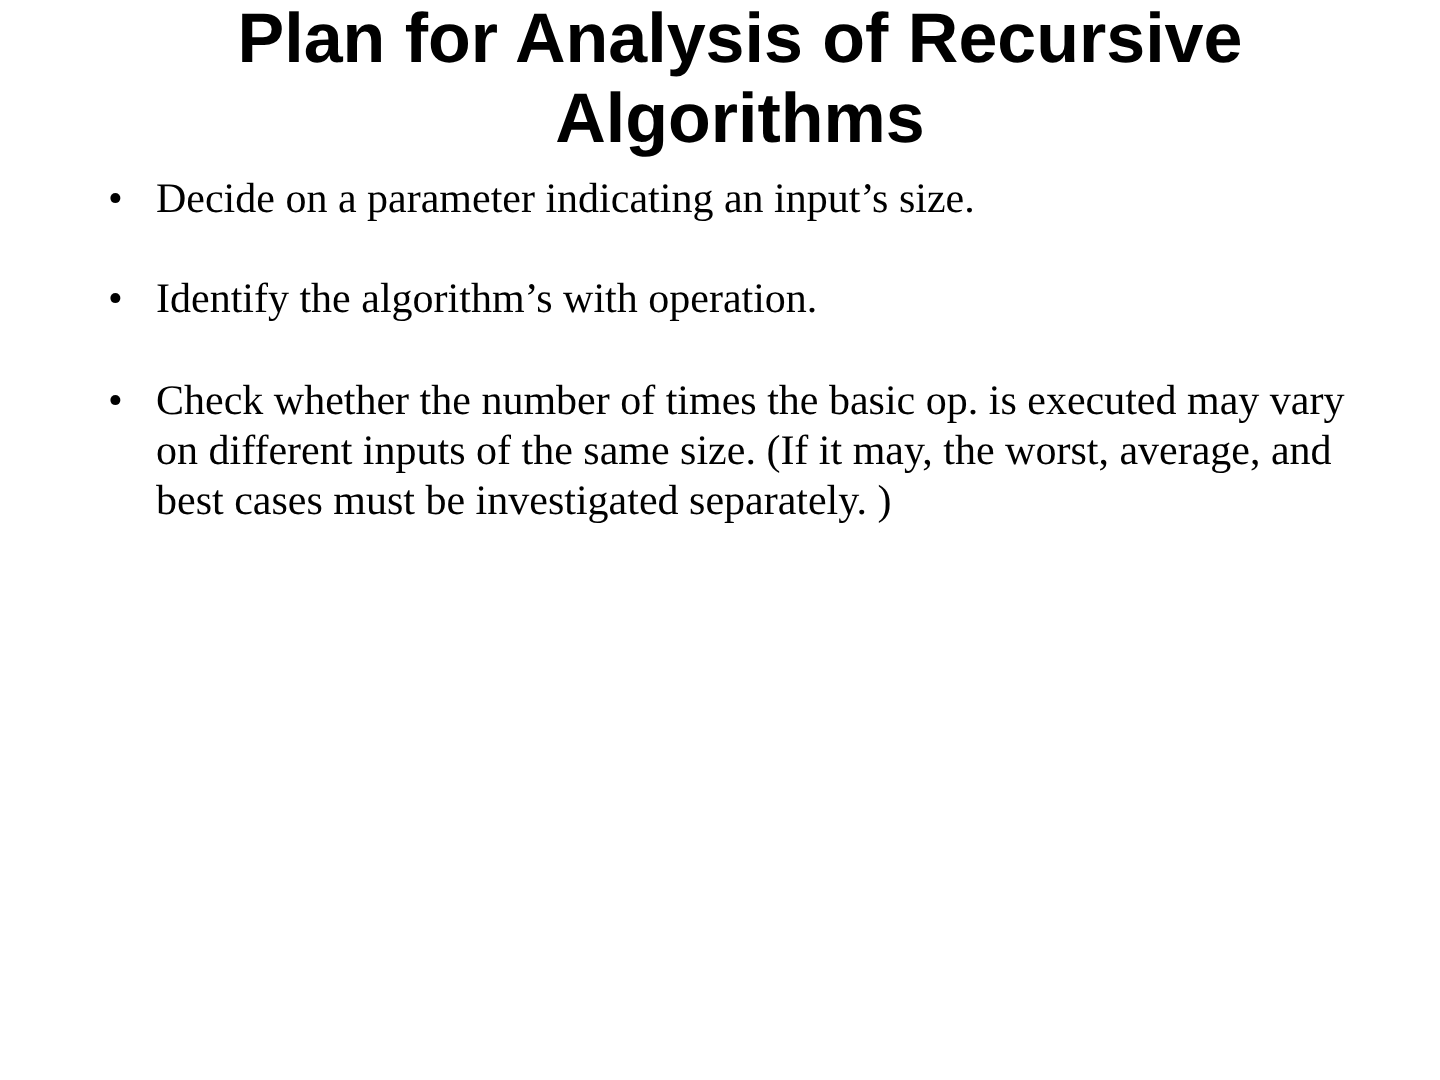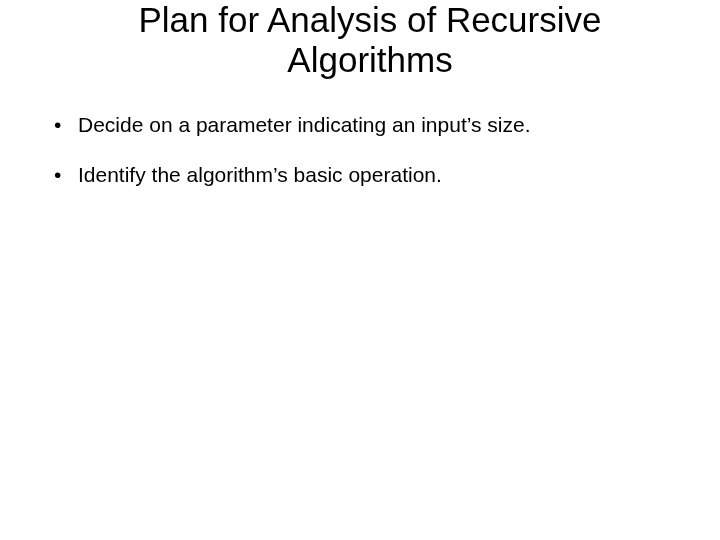--- a/index.html
+++ b/index.html
@@ -1,24 +1,25 @@
 <!DOCTYPE html>
 <html><head>
 <meta charset="utf-8">
 <style>
   * { margin: 0; padding: 0; box-sizing: border-box; }
   html, body { width: 720px; height: 540px; background: #fff; font-family: Arial, Helvetica, sans-serif; color: #000; }
   .slide { width: 720px; height: 540px; padding: 0 30px 20px 50px; }
-  .title { font-size: 35px; text-align: center; margin: 0 40px 32px 40px; line-height: 1.15; font-weight: 400; }
-  ul.bullets { list-style: none; }
+  .title { font-size: 35px; text-align: center; margin: 0 40px 6px 40px; line-height: 1.15; font-weight: 700; }
+  ul.bullets { list-style: none; font-family: Liberation Serif, serif; }
   ul.bullets > li { font-size: 21px; line-height: 1.18; margin-bottom: 26px; padding-left: 28px; position: relative; }
   ul.bullets > li::before { content: "•"; position: absolute; left: 4px; top: 0; font-size: 21px; }
 </style>
 </head>
 <body>
 
 <div class="slide">
   <h1 class="title">Plan for Analysis of Recursive Algorithms</h1>
   <ul class="bullets">
     <li>Decide on  a parameter indicating an input’s size.</li>
-    <li>Identify the algorithm’s basic operation.</li>
+    <li>Identify the algorithm’s with operation.</li>
+    <li>Check whether the number of times the basic op. is executed may vary on different inputs of the same size.  (If it may, the worst, average, and best cases must be investigated separately. )</li>
   </ul>
 </div>
 
 </body></html>

